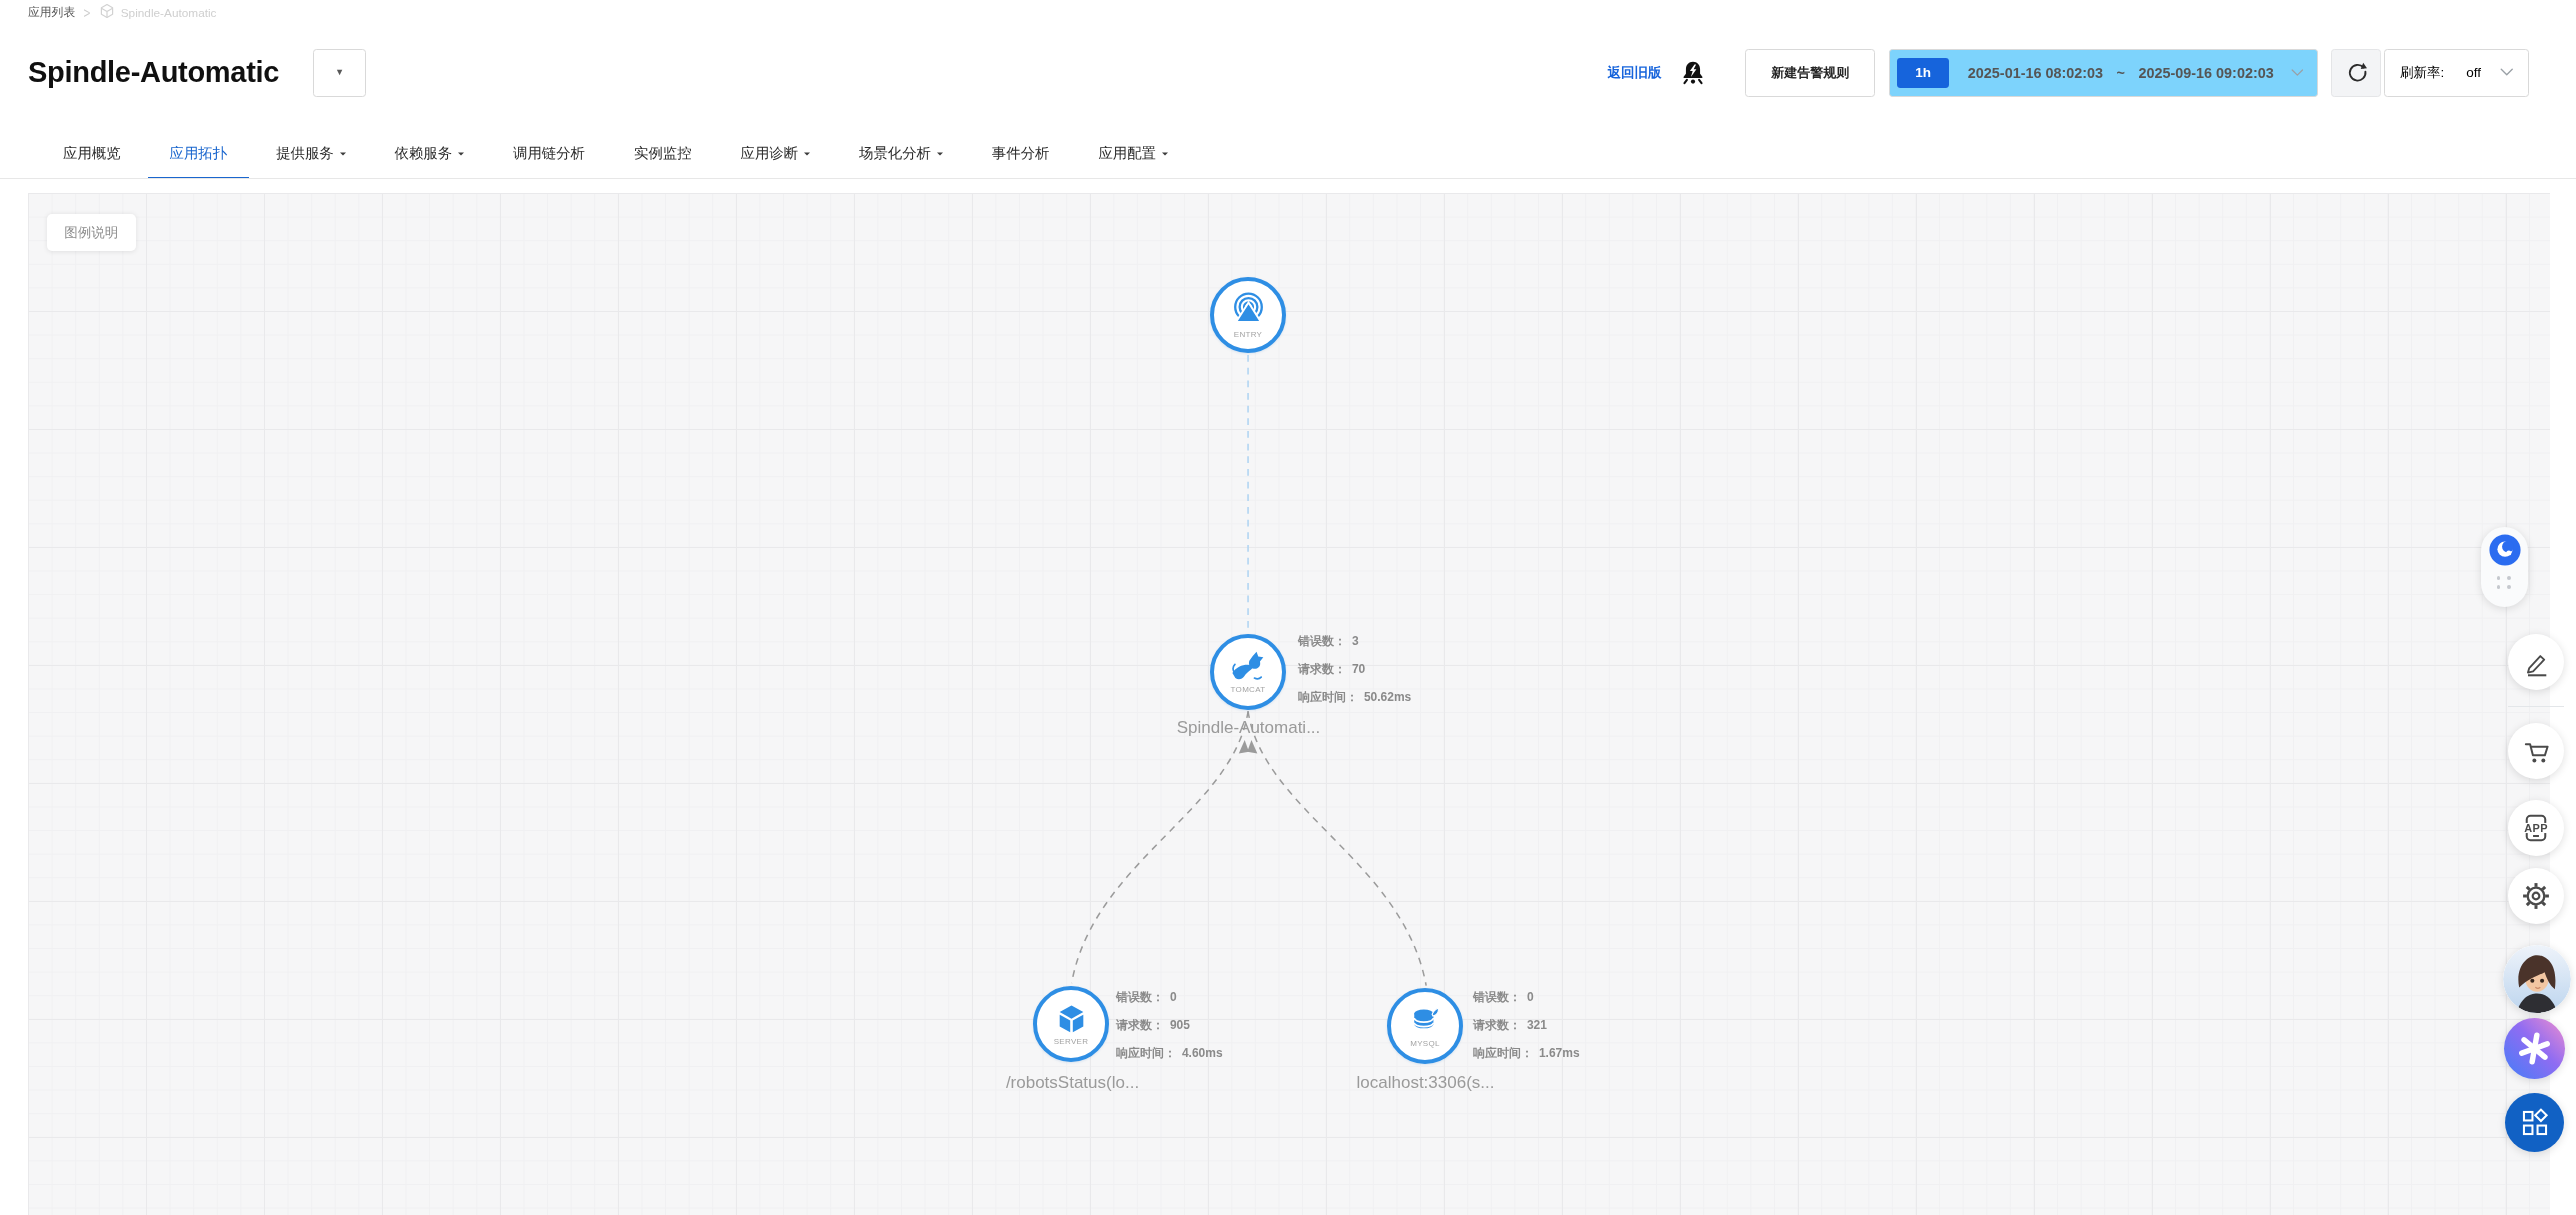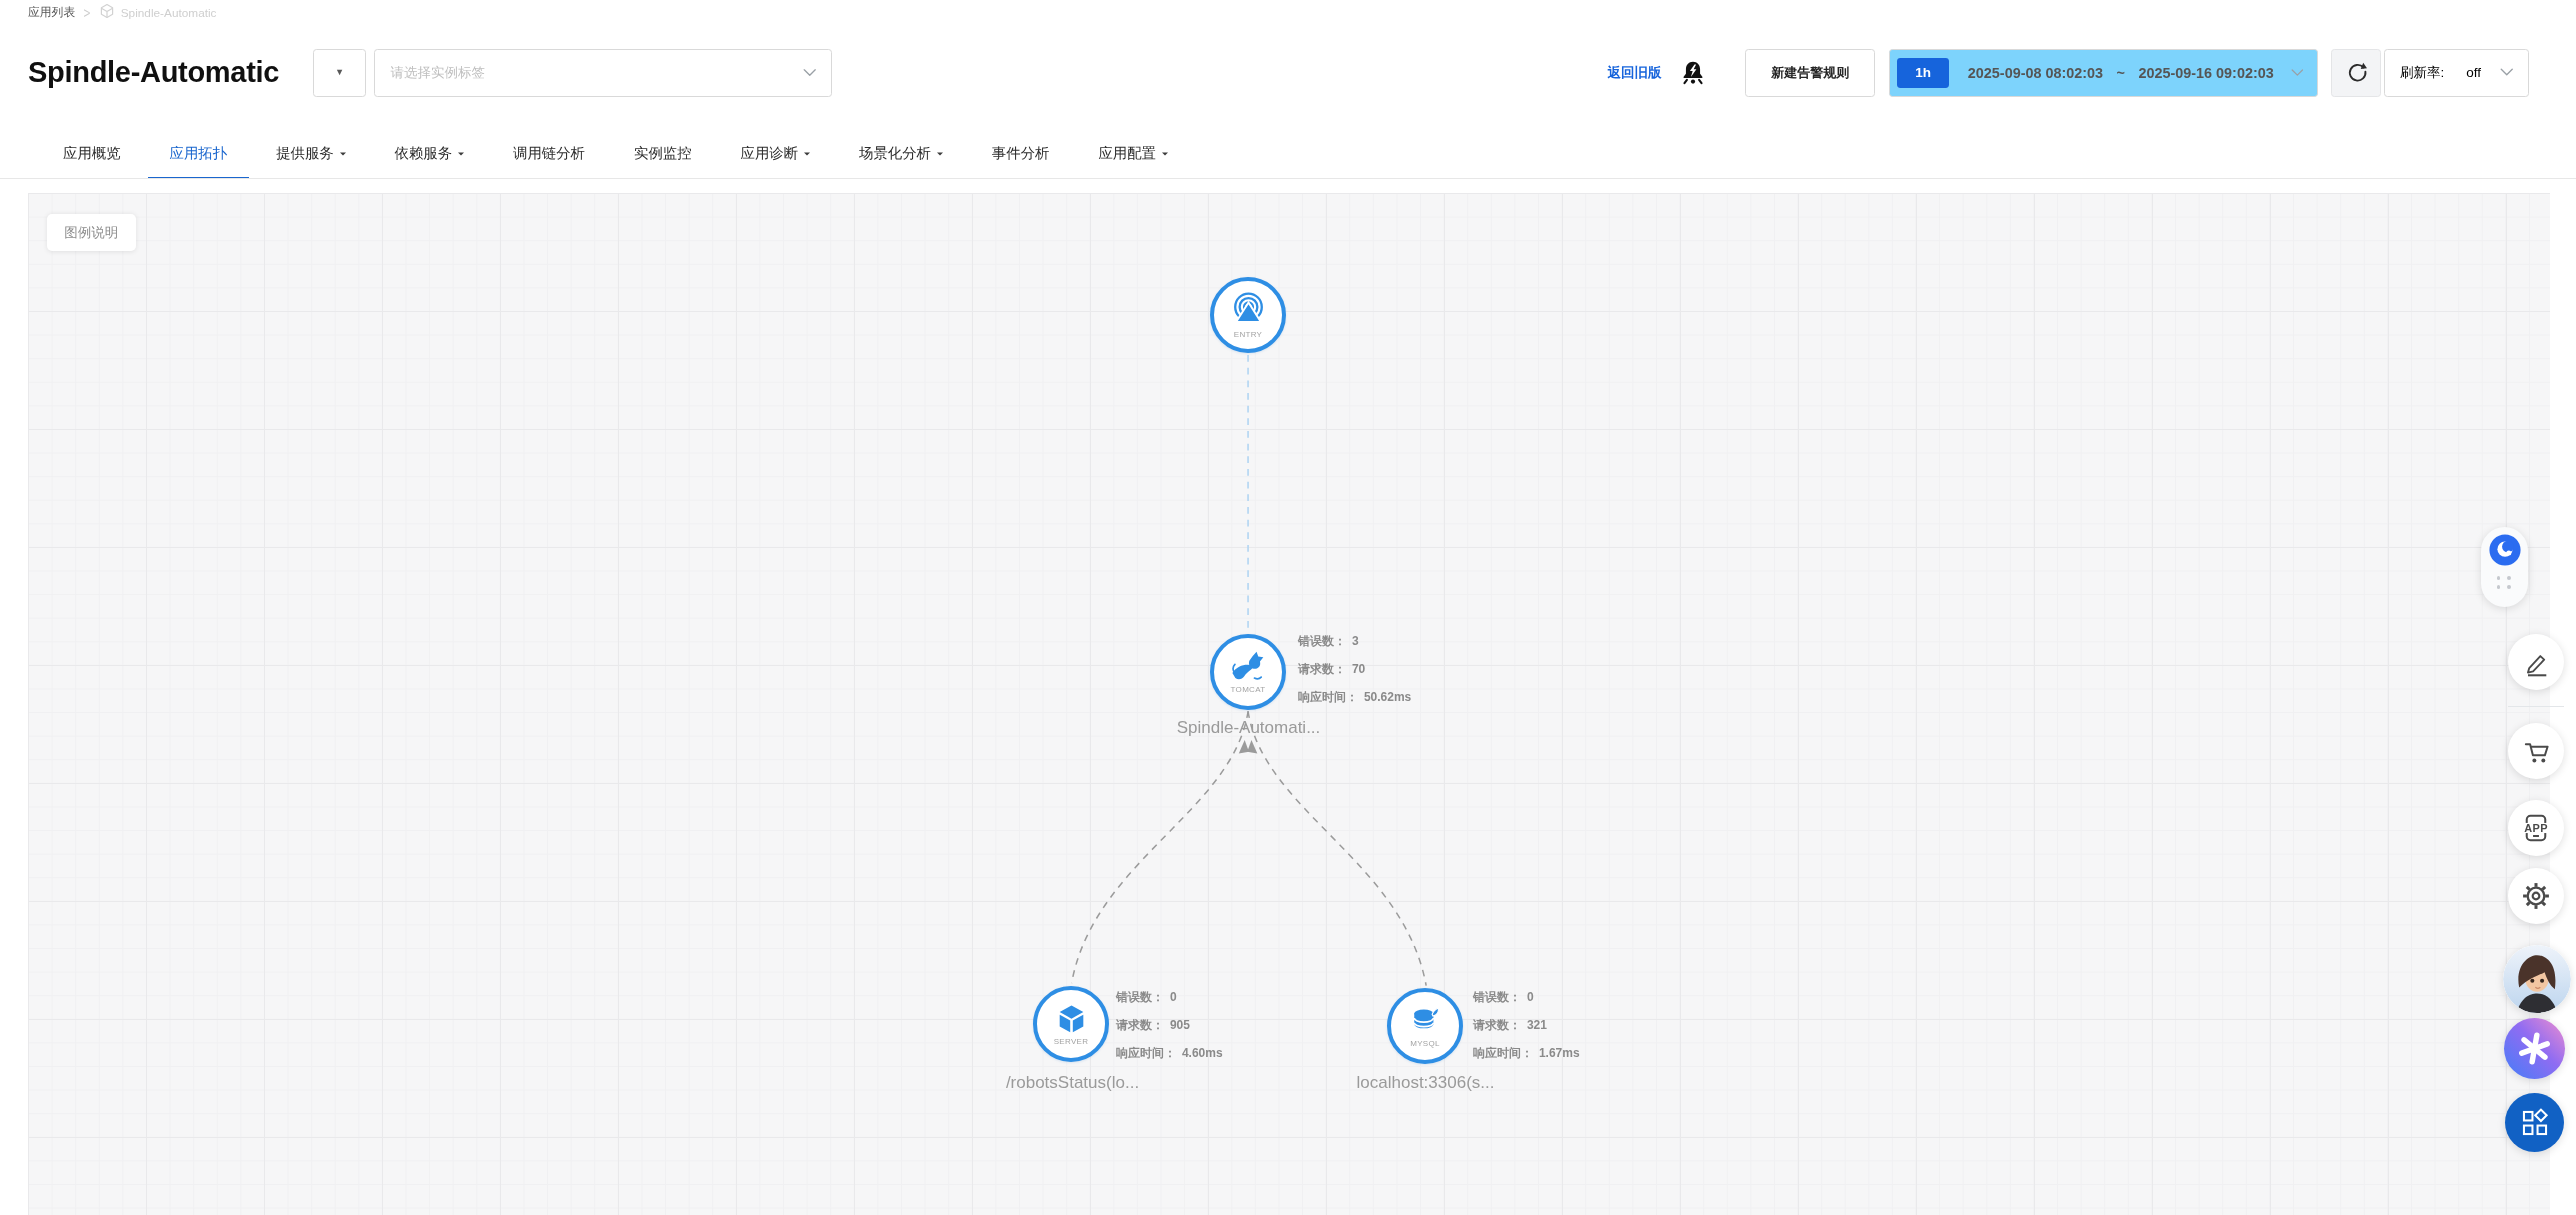--- a/index.html
+++ b/index.html
@@ -112,45 +112,39 @@
       </span>
       <span>Spindle-Automatic</span>
     </span>
   </div>
 
   <div class="header">
     <span class="page-title">Spindle-Automatic</span>
     <div class="caret-btn">
       <span class="tri">▼</span>
     </div>
-    <div class="select-box">
-      <span class="ph">请选择实例标签</span>
-      <svg width="13.5" height="7.6" viewBox="0 0 16 9">
-          <polyline points="1.5,1 8,7.5 14.5,1" fill="none" stroke="#9aa0a6" stroke-width="1.6" stroke-linecap="round" stroke-linejoin="round"></polyline>
-        </svg>
-    </div>
 
     <div class="hspacer"></div>
 
     <span class="back-link">返回旧版</span>
     <span class="bell-wrap">
       <svg width="26" height="28" viewBox="0 0 32 34">
         <path fill="#111" d="M16 3c-5.3 0-8.7 4-8.7 9.4V18l-2.8 3.5c-.5.6 0 1.6.8 1.6h21.4c.8 0 1.3-1 .8-1.6L24.7 18v-5.6C24.7 7 21.3 3 16 3z"></path>
         <path d="M8.5 25.5 L5.5 29.5 M23.5 25.5 L26.5 29.5" stroke="#111" stroke-width="2.6" stroke-linecap="round"></path>
         <circle cx="16" cy="27.5" r="2.6" fill="#111"></circle>
         <path fill="#fff" d="M17.8 6.5 l-5.6 8 h3.4 l-2.2 7.5 6.8-9.5 h-3.4 l3-6z"></path>
       </svg>
     </span>
     <div class="alert-btn">
       <span>新建告警规则</span>
     </div>
 
     <div class="time-box">
       <span class="quick-badge">1h</span>
-      <span class="time-text">2025-09-08 08:02:03</span>
+      <span class="time-text">2025-01-16 08:02:03</span>
       <span class="tilde">~</span>
       <span class="time-text" style="margin-left:0">2025-09-16 09:02:03</span>
       <svg class="chev" width="12.7" height="7.6" viewBox="0 0 16 9">
           <polyline points="1.5,1 8,7.5 14.5,1" fill="none" stroke="#9aa0a6" stroke-width="1.6" stroke-linecap="round" stroke-linejoin="round"></polyline>
         </svg>
     </div>
 
     <div class="refresh-btn">
       <svg width="25" height="25" viewBox="0 0 32 32">
         <path d="M24.8 9.5 A10 10 0 1 0 27.4 15" fill="none" stroke="#2b2b2b" stroke-width="2.4" stroke-linecap="round"></path>

